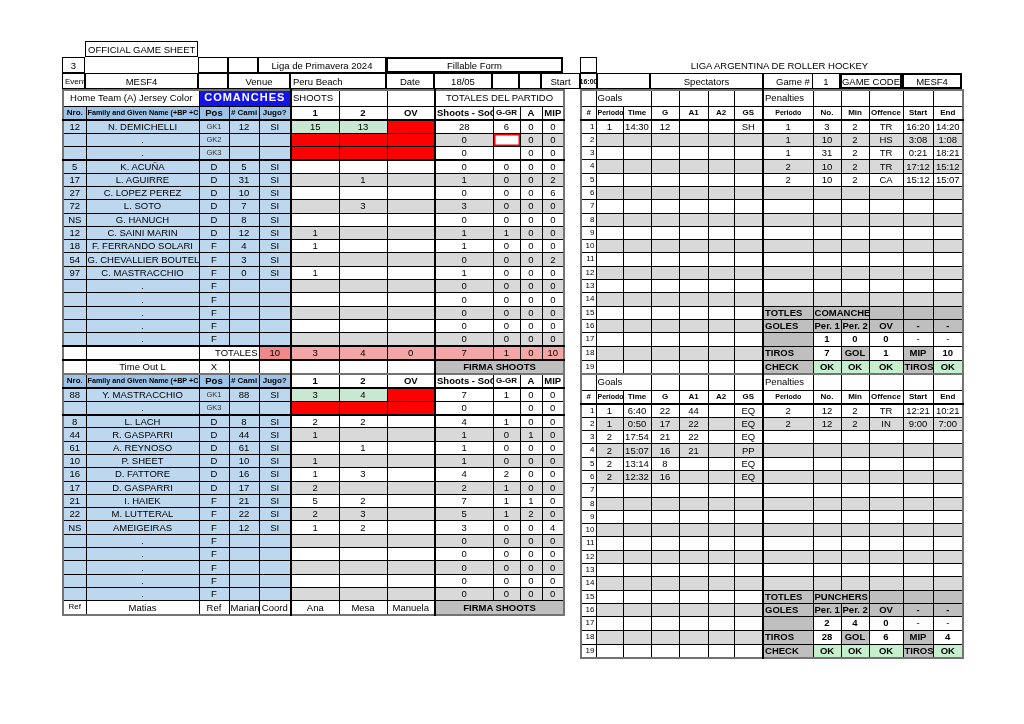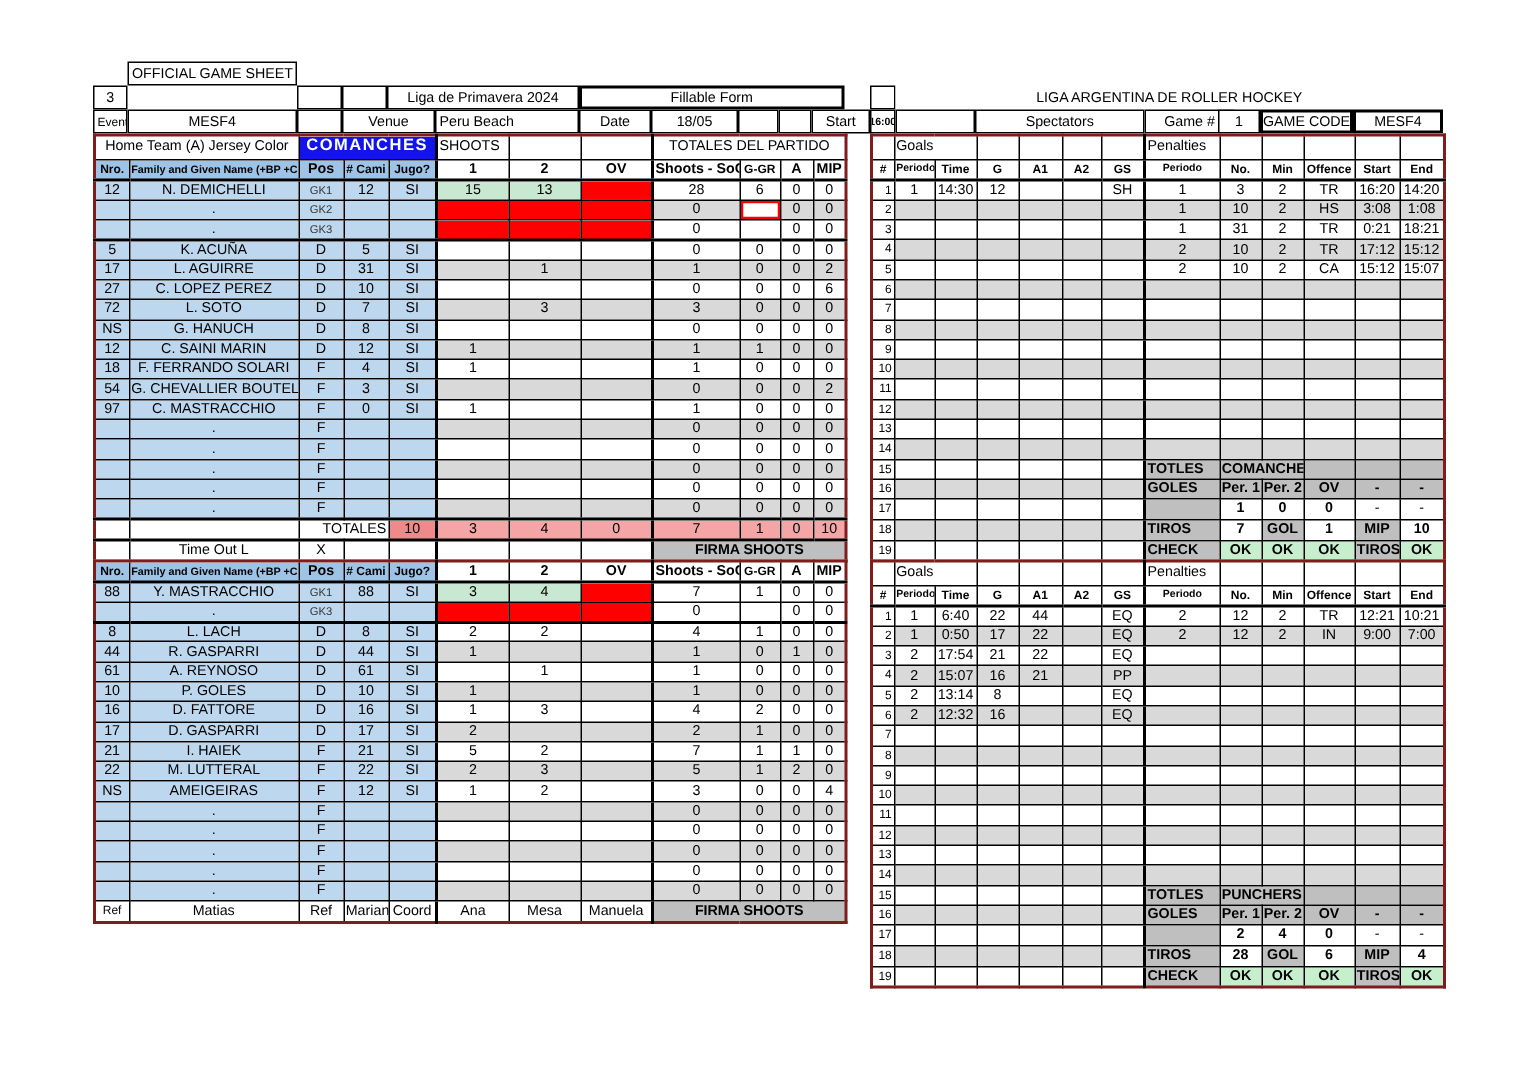--- a/index.html
+++ b/index.html
@@ -1,19 +1,19 @@
 <!DOCTYPE html>
 <html><head>
 <meta charset="utf-8">
 <style>
   html,body{margin:0;padding:0;background:#fff}
   .sheet{position:relative;width:1024px;height:724px;background:#fff;
          font-family:"Liberation Sans",sans-serif;font-size:9.5px;color:#000;overflow:hidden}
   table{border-collapse:collapse;table-layout:fixed;position:absolute;background:#fff}
-  .roster,.gp{border:2px solid #7f1d1d}
+  .roster,.gp{border:2px solid #737373}
   td{border:1px solid #000;padding:0 1px;overflow:hidden;white-space:nowrap;
      text-align:center;height:13.3px;line-height:1.05;box-sizing:border-box}
   tr.ra td{height:16px}
   tr.rb td{height:14px;border-bottom-width:2px}
   tr.rt td{height:14px}
   tr.t2 td{border-top-width:2px;border-bottom-width:2px}
   tr.gkend td{border-bottom-width:2px}
   .banner{background:#1414ea;color:#fff;font-weight:bold;font-size:11px;letter-spacing:1px}
   .blue{background:#BDD7EE}
   .hblue{background:#9DC3E6}
@@ -802,21 +802,21 @@
           <td class=" vl2"></td>
           <td class="">1</td>
           <td class=""></td>
           <td class=" vl2">1</td>
           <td class="">0</td>
           <td class="">0</td>
           <td class="">0</td>
         </tr>
         <tr>
           <td class="blue">10</td>
-          <td class="blue">P. GOLES</td>
+          <td class="blue">P. SHEET</td>
           <td class="blue">D</td>
           <td class="blue">10</td>
           <td class="blue">SI</td>
           <td class="g vl2">1</td>
           <td class="g"></td>
           <td class="g"></td>
           <td class="g vl2">1</td>
           <td class="g">0</td>
           <td class="g">0</td>
           <td class="g">0</td>

